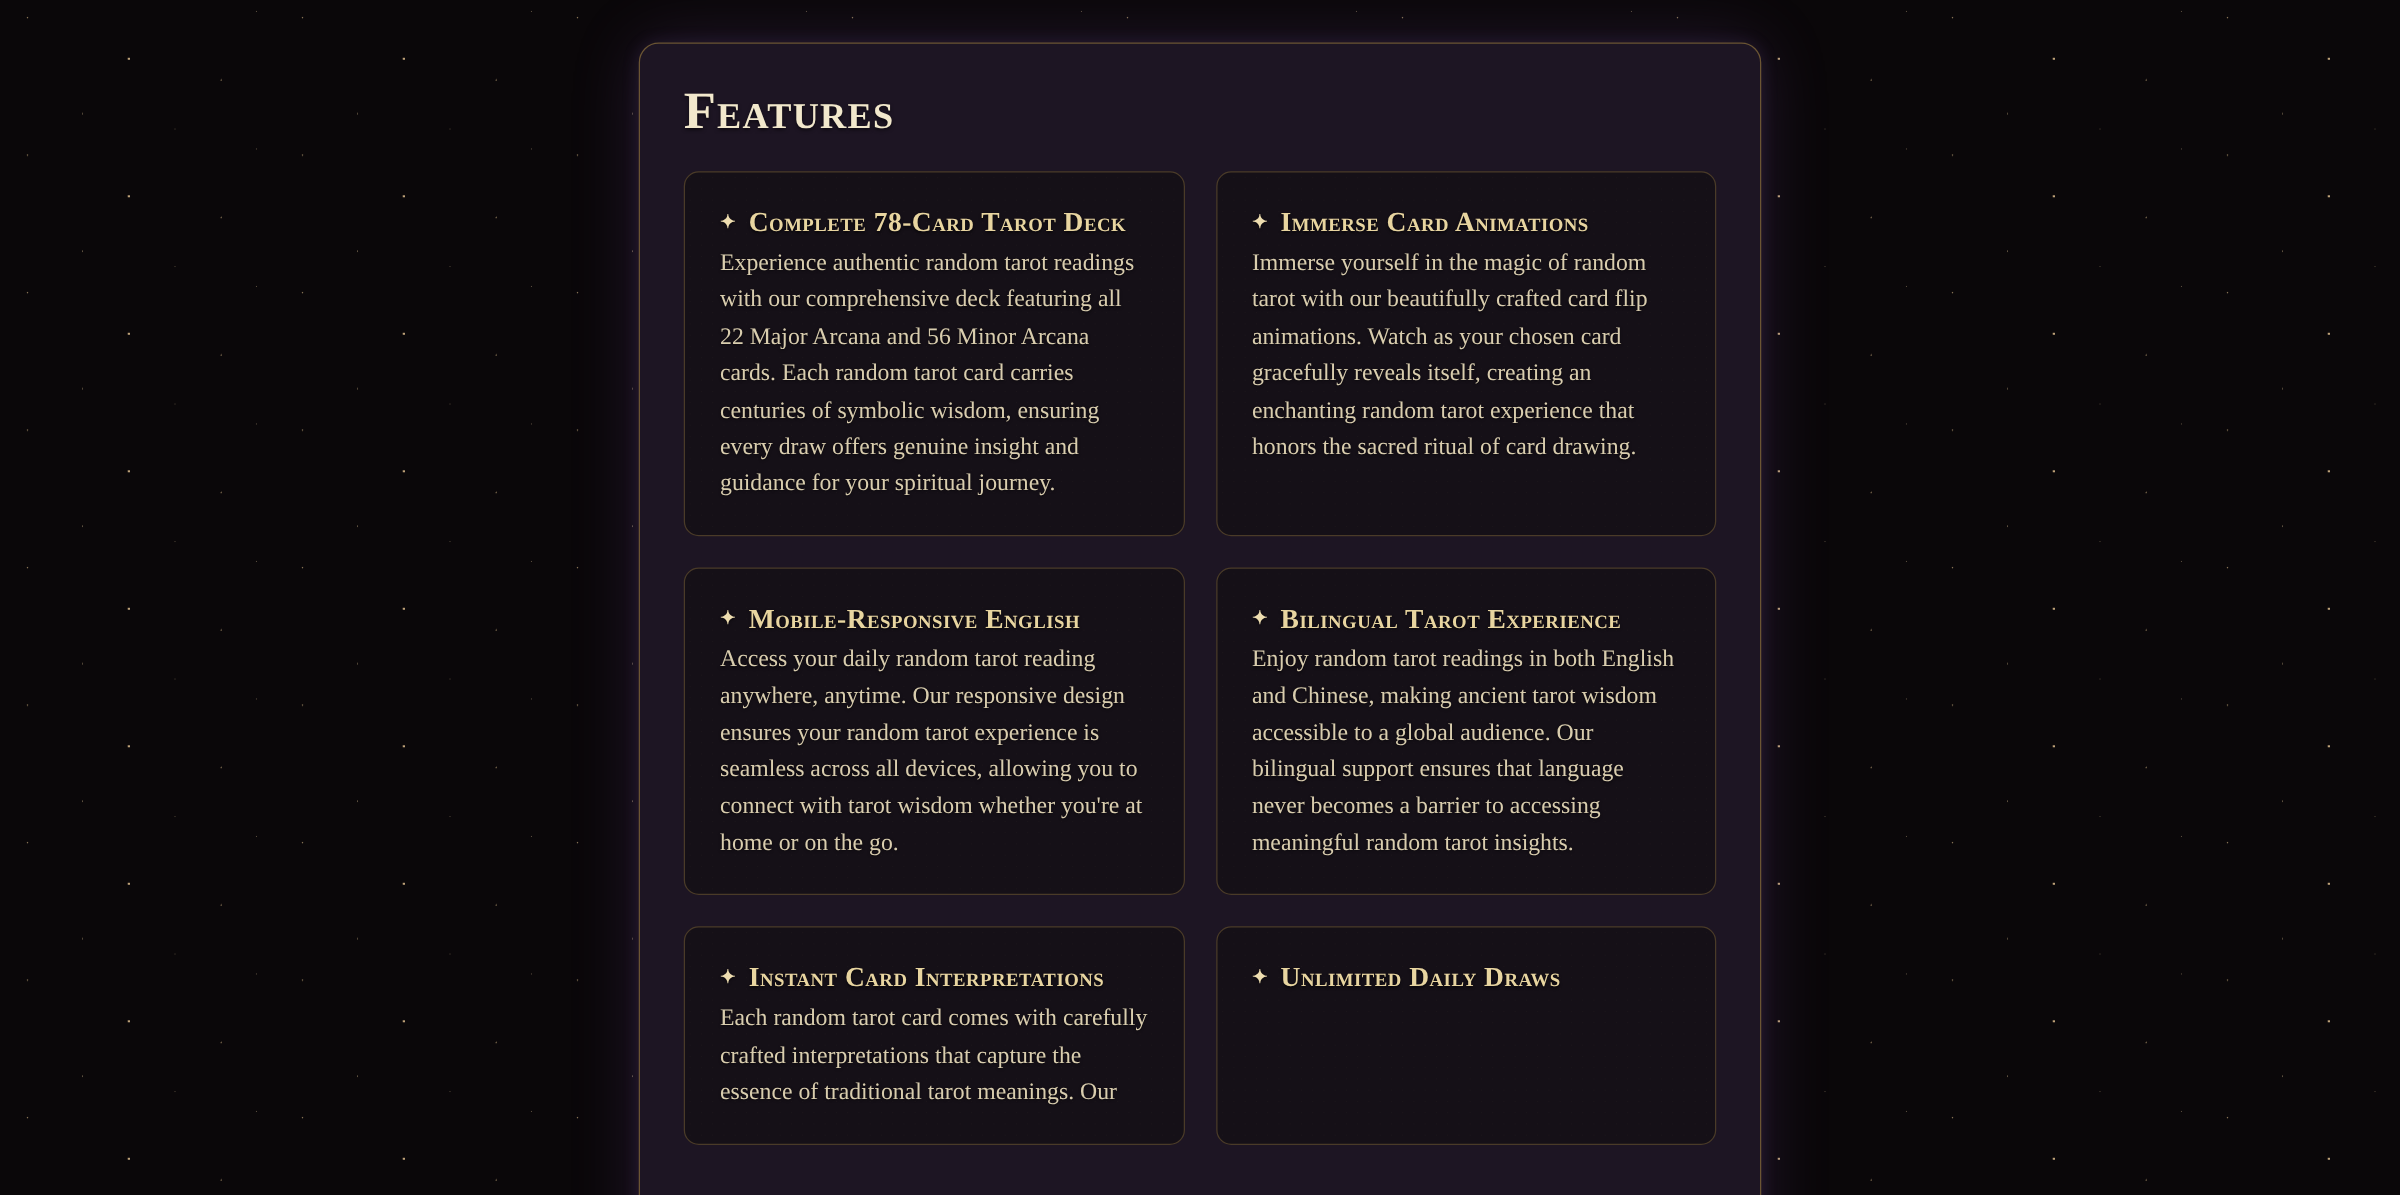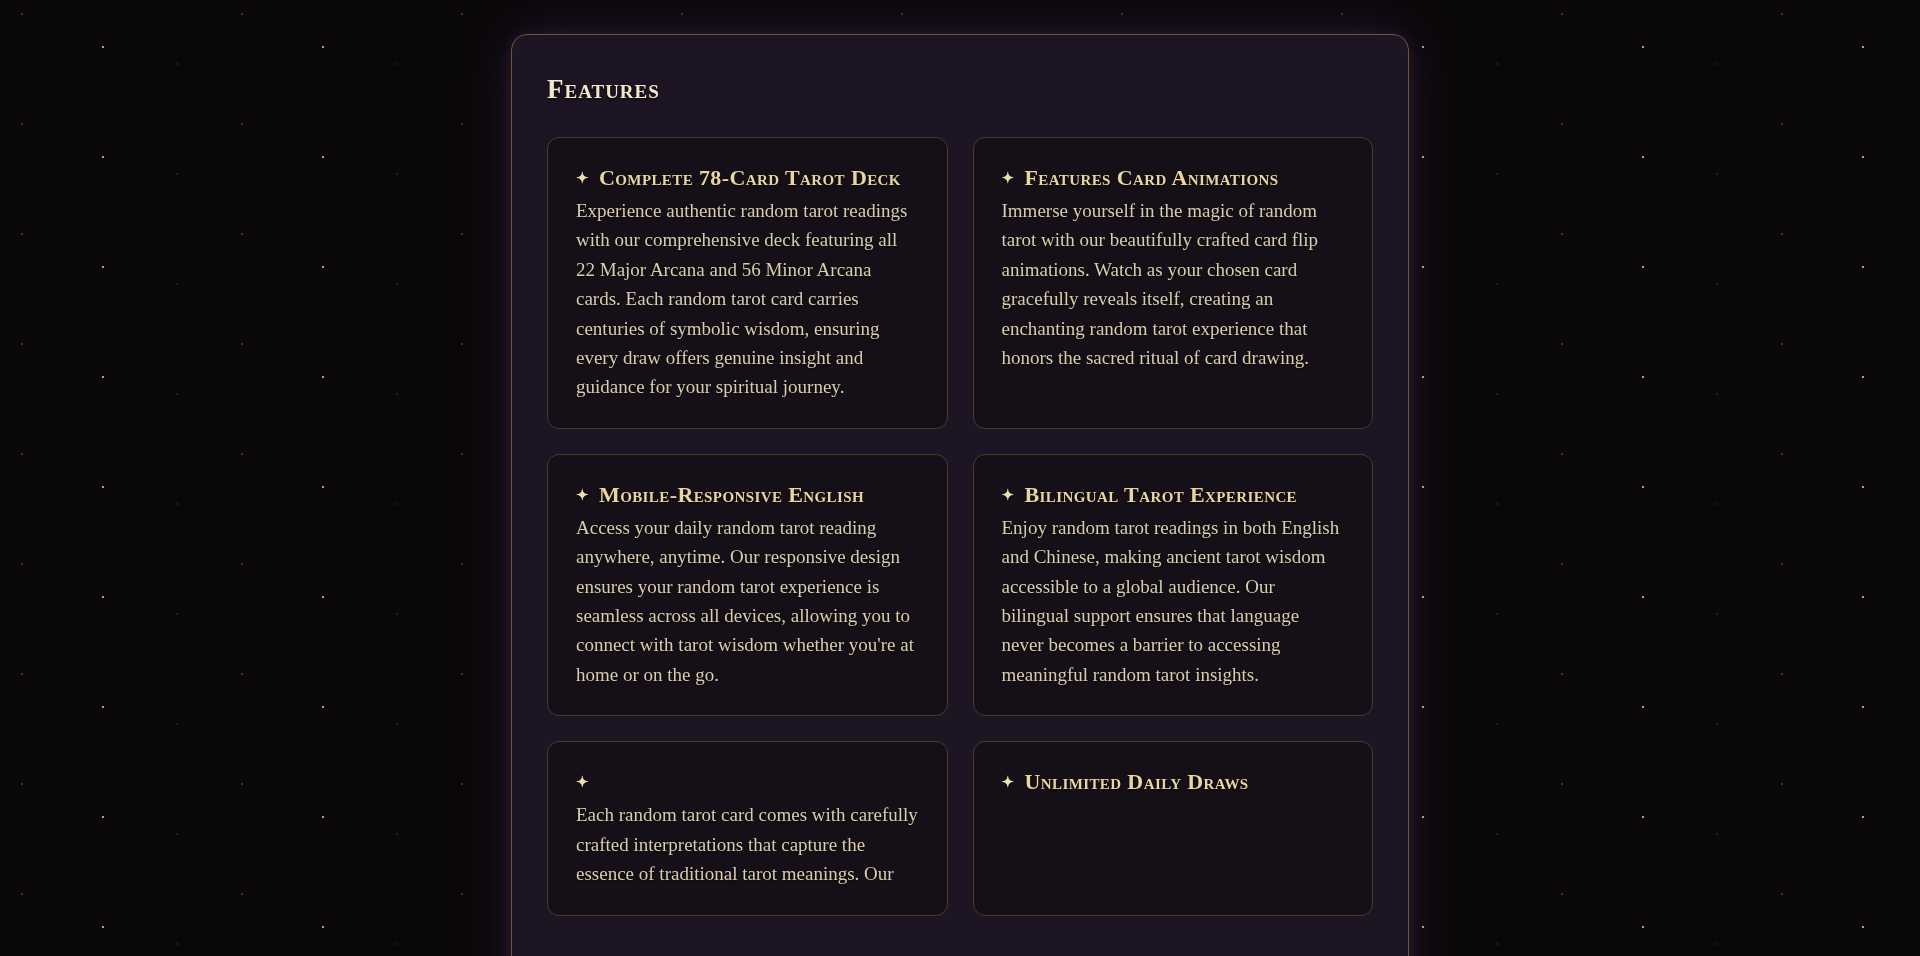--- a/index.html
+++ b/index.html
@@ -33,21 +33,21 @@
     background-image: radial-gradient(circle 0.7px at 3px 3px, rgba(216,190,140,0.055) 50%, rgba(0,0,0,0) 60%);
     background-size: 9px 9px;
     border: 1px solid #6b5533;
     border-radius: 16px;
     box-shadow:
       0 0 55px rgba(138, 96, 188, 0.20),
       0 0 14px rgba(138, 96, 188, 0.14);
   }
 
   .section-heading {
-    font-size: 27px;
+    font-size: 42px;
     line-height: 44px;
     font-weight: 700;
     font-variant: small-caps;
     letter-spacing: 1px;
     color: #f2e8cc;
     margin: 4px 0 26px 0;
     text-shadow: 0 2px 3px rgba(0,0,0,0.55);
   }
 
   .cards-grid {
@@ -105,21 +105,21 @@
       <div class="card-title">
         <span class="sparkle">✦</span>
         <span>Complete 78-Card Tarot Deck</span>
       </div>
       <p class="card-desc">Experience authentic random tarot readings with our comprehensive deck featuring all 22 Major Arcana and 56 Minor Arcana cards. Each random tarot card carries centuries of symbolic wisdom, ensuring every draw offers genuine insight and guidance for your spiritual journey.</p>
     </div>
 
     <div class="feature-card">
       <div class="card-title">
         <span class="sparkle">✦</span>
-        <span>Features Card Animations</span>
+        <span>Immerse Card Animations</span>
       </div>
       <p class="card-desc">Immerse yourself in the magic of random tarot with our beautifully crafted card flip animations. Watch as your chosen card gracefully reveals itself, creating an enchanting random tarot experience that honors the sacred ritual of card drawing.</p>
     </div>
 
     <div class="feature-card">
       <div class="card-title">
         <span class="sparkle">✦</span>
         <span>Mobile-Responsive English</span>
       </div>
       <p class="card-desc">Access your daily random tarot reading anywhere, anytime. Our responsive design ensures your random tarot experience is seamless across all devices, allowing you to connect with tarot wisdom whether you're at home or on the go.</p>
@@ -129,20 +129,21 @@
       <div class="card-title">
         <span class="sparkle">✦</span>
         <span>Bilingual Tarot Experience</span>
       </div>
       <p class="card-desc">Enjoy random tarot readings in both English and Chinese, making ancient tarot wisdom accessible to a global audience. Our bilingual support ensures that language never becomes a barrier to accessing meaningful random tarot insights.</p>
     </div>
 
     <div class="feature-card">
       <div class="card-title">
         <span class="sparkle">✦</span>
+        <span>Instant Card Interpretations</span>
       </div>
       <p class="card-desc">Each random tarot card comes with carefully crafted interpretations that capture the essence of traditional tarot meanings. Our</p>
     </div>
 
     <div class="feature-card">
       <div class="card-title">
         <span class="sparkle">✦</span>
         <span>Unlimited Daily Draws</span>
       </div>
     </div>

